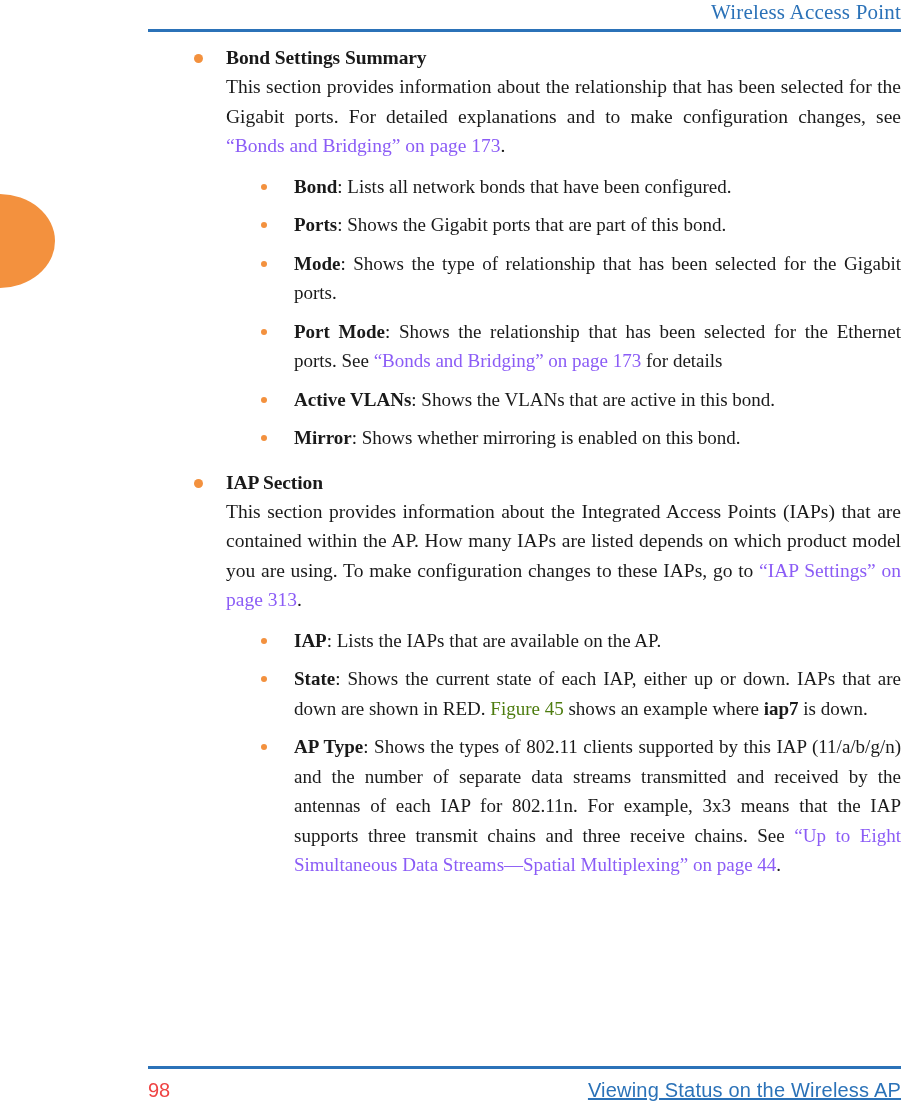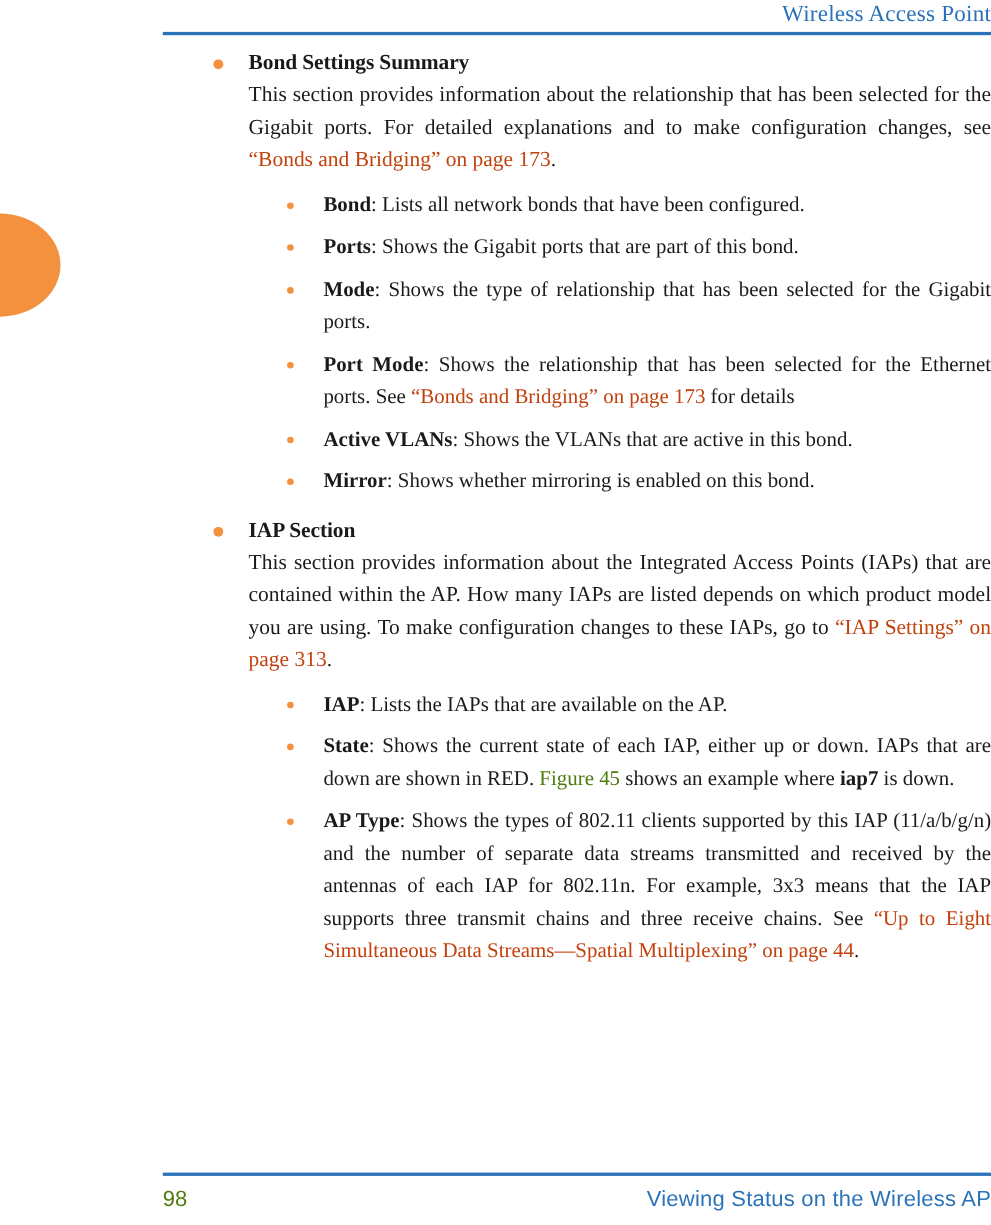--- a/index.html
+++ b/index.html
@@ -118,21 +118,21 @@
     position: absolute;
     left: 0px;
     top: 12px;
     width: 6px;
     height: 6px;
     border-radius: 50%;
     background: #F3913E;
   }
 
   .term { font-weight: bold; }
-  .link { color: #c2410c; }
+  .link { color: #8b5cf6; }
   .link-light { color: #4d7c0f; }
 
   
   .footer {
     position: absolute;
     left: 148px;
     bottom: 0;
     width: 753px;
     height: 48px;
   }
@@ -143,31 +143,32 @@
     width: 753px;
     height: 2.5px;
     background: #2B72B8;
   }
   .footer-page {
     position: absolute;
     left: 0;
     top: 13px;
     font-family: "Liberation Sans", "DejaVu Sans", sans-serif;
     font-size: 20px;
-    color: #4d7c0f;
+    color: #ef4444;
   }
   .footer-section {
     position: absolute;
     right: 0;
     top: 13px;
     font-family: "Liberation Sans", "DejaVu Sans", sans-serif;
     font-size: 20px;
     color: #2B72B8;
     white-space: nowrap;
     letter-spacing: 0.2px;
+    text-decoration: underline;
   }
 </style>
 </head>
 <body>
 
 <div class="page">
 
   <div class="edge-tab"></div>
 
   <div class="header">

